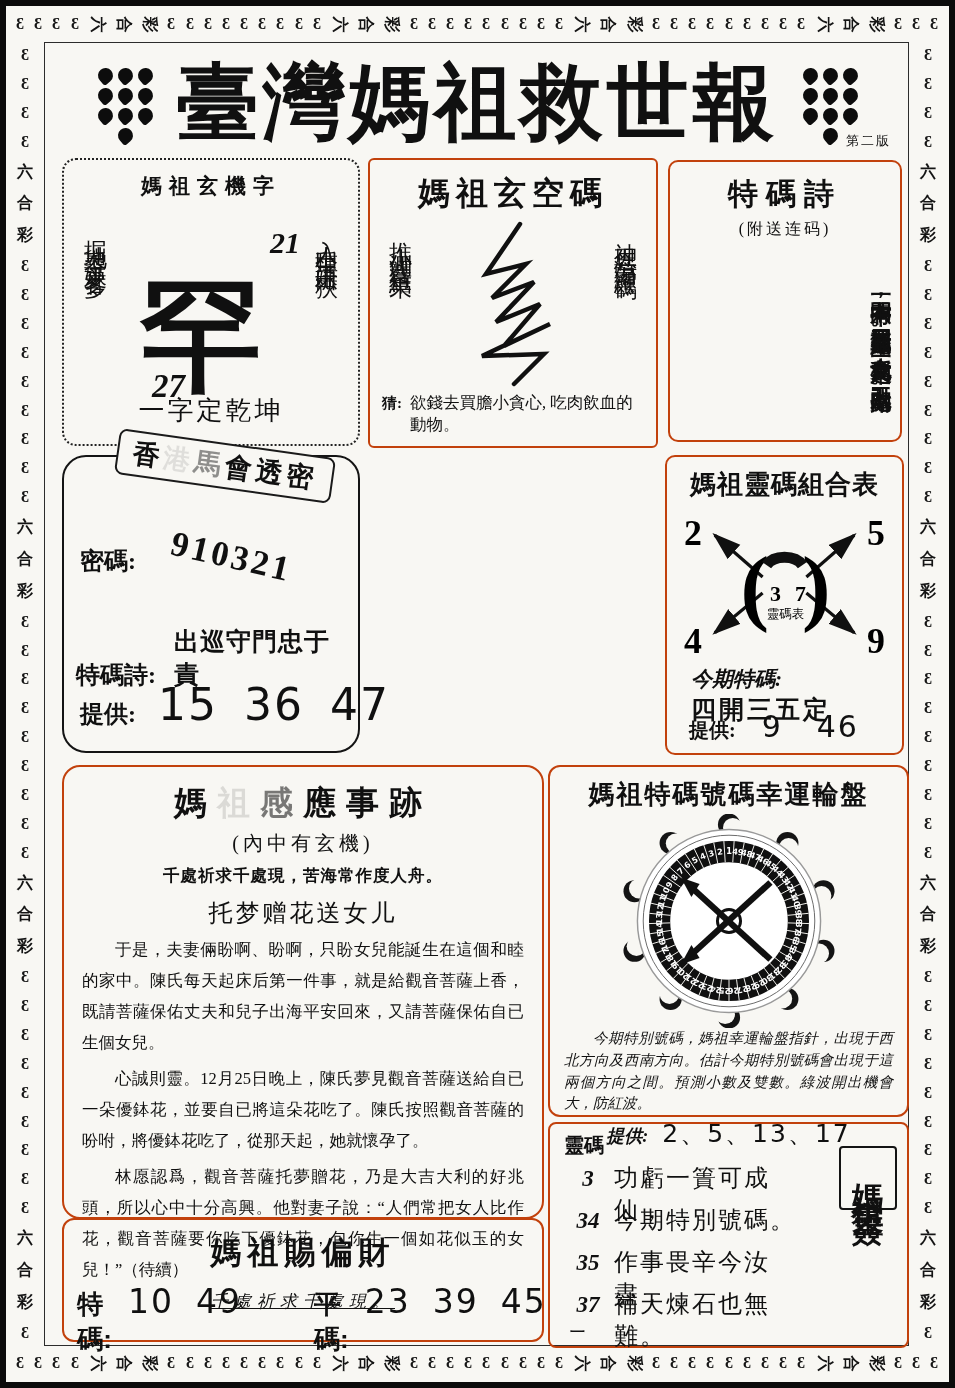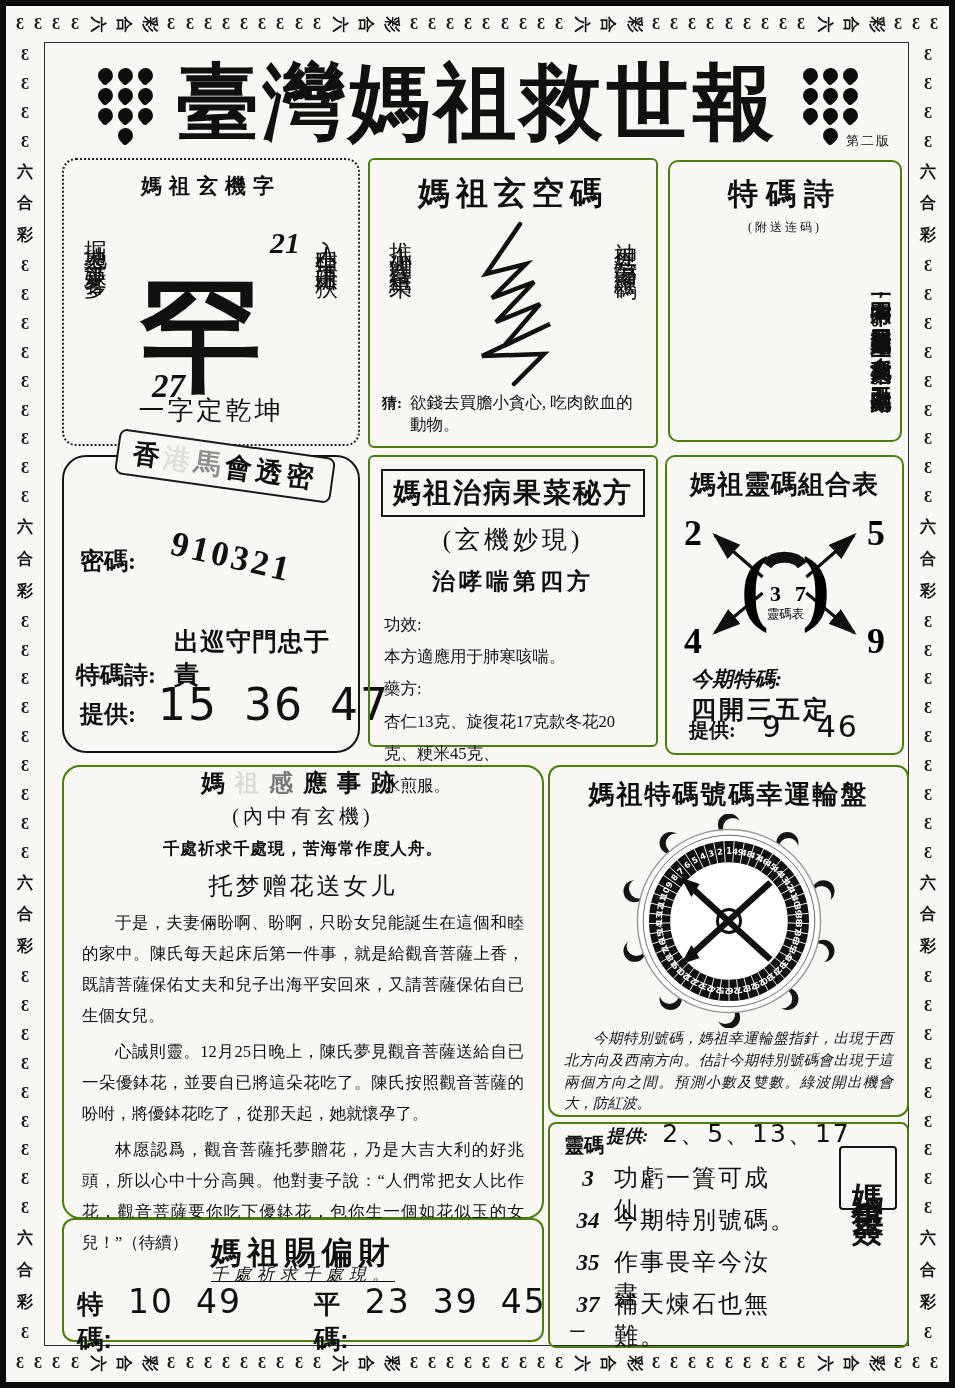--- a/index.html
+++ b/index.html
@@ -19,21 +19,21 @@
   .border-strip.v .bb{display:block;}
   
   .masthead{position:absolute;left:70px;right:70px;top:52px;height:104px;text-align:center;}
   .masthead h1{margin:0;font-family:"Liberation Sans","DejaVu Sans",sans-serif;font-weight:900;
                font-size:82px;line-height:100px;letter-spacing:4px;transform:scaleY(1.02);}
   .dots{position:absolute;top:16px;width:74px;display:flex;flex-wrap:wrap;gap:5px;justify-content:center;}
   .dots.left{left:18px}.dots.right{right:18px}
   .dot{width:15px;height:15px;background:#0d0d0d;border-radius:50% 50% 50% 3px;transform:rotate(-40deg);}
   .edition{position:absolute;top:132px;right:64px;font-size:13px;letter-spacing:2px;}
   
-  .box{position:absolute;border:2px solid #4d7c0f;background:transparent;}
+  .box{position:absolute;border:2px solid #c2410c;background:transparent;}
   .bt{text-align:center;margin:0;}
   
   #box-xuanji{left:62px;top:158px;width:294px;height:284px;border:2px dotted #222;border-radius:14px;}
   #box-xuanji .bt{font-size:21px;letter-spacing:7px;margin-top:12px;font-weight:600;}
   .vtext{position:absolute;writing-mode:vertical-rl;text-orientation:upright;font-size:23px;letter-spacing:6px;}
   #box-xuanji .vl{left:16px;top:62px}
   #box-xuanji .vr{right:16px;top:62px}
   .main-char{position:absolute;left:50%;top:116px;transform:translateX(-58%);font-size:122px;line-height:1;font-weight:700;}
   .num-top{position:absolute;left:206px;top:66px;font-size:30px;font-weight:700;font-style:italic;}
   .num-bottom{position:absolute;left:88px;top:208px;font-size:33px;font-weight:700;font-style:italic;}
@@ -43,21 +43,21 @@
   #box-xuankong .bt{font-size:32px;letter-spacing:6px;margin-top:12px;font-weight:600;}
   #box-xuankong .vl{left:15px;top:64px}
   #box-xuankong .vr{right:15px;top:64px}
   .scribble{position:absolute;left:72px;top:58px;}
   .guess{position:absolute;left:12px;right:8px;bottom:10px;display:flex;align-items:baseline;gap:8px;}
   .guess .g-label{font-size:15px;font-weight:700;flex:none;}
   .guess .g-text{font-size:16.5px;}
   
   #box-temashi{left:668px;top:160px;width:230px;height:278px;border-radius:10px;}
   #box-temashi .bt{font-size:30px;letter-spacing:8px;margin-top:12px;font-weight:600;}
-  .tm-sub{text-align:center;font-size:12px;letter-spacing:3px;margin-top:4px;}
+  .tm-sub{text-align:center;font-size:16px;letter-spacing:3px;margin-top:4px;}
   .poem-v{position:absolute;top:92px;bottom:12px;left:0;right:0;writing-mode:vertical-rl;
           text-orientation:upright;display:flex;justify-content:center;}
   .poem-col{font-size:21px;line-height:1;margin:0 9px;letter-spacing:1px;font-weight:600;}
   
   #box-toumi{left:62px;top:455px;width:294px;height:294px;border:2.5px solid #141414;border-radius:24px;}
   .stamp{position:absolute;top:-14px;left:52px;border:2.5px solid #1a1a1a;border-radius:8px;
          padding:3px 14px;font-size:27px;letter-spacing:4px;font-weight:600;transform:rotate(8deg);background:#f8f7f3;}
   .toumi-row{position:absolute;left:16px;right:10px;display:flex;align-items:flex-end;}
   .toumi-row .lab{font-size:24px;font-weight:700;flex:none;}
   .pw-val{display:inline-block;font-size:35px;font-weight:700;letter-spacing:3px;transform:rotate(13deg);margin-left:34px;}
@@ -77,21 +77,21 @@
   .zh-svg{position:absolute;left:8px;top:46px;}
   .zh-tema{position:absolute;left:14px;top:208px;display:flex;align-items:baseline;flex-direction:column;}
   .zh-tema .lab{font-size:21px;font-weight:700;font-style:italic;}
   .zh-tema .val{font-size:25px;font-weight:700;margin-left:10px;letter-spacing:3px;}
   .zh-prov{position:absolute;left:22px;top:252px;display:flex;align-items:baseline;}
   .zh-prov .lab{font-size:20px;font-weight:600;}
   .zh-prov .bignums{font-size:30px;margin-left:26px;}
   .zh-prov .bignums span{margin-right:34px;}
   
   #box-story{left:62px;top:765px;width:478px;height:450px;border-radius:18px;}
-  #box-story .bt{font-size:24px;letter-spacing:10px;margin-top:0;font-weight:600;}
+  #box-story .bt{font-size:33px;letter-spacing:10px;margin-top:14px;font-weight:600;}
   .st-sub{text-align:center;font-size:20px;letter-spacing:4px;margin-top:4px;}
   .st-motto{text-align:center;font-size:16.5px;font-weight:800;margin-top:8px;letter-spacing:1px;
             font-family:"Liberation Sans","DejaVu Sans",sans-serif;}
   .st-chapter{text-align:center;font-size:24px;letter-spacing:3px;margin-top:10px;}
   .st-paras{margin:4px 18px 0;}
   .story-p{font-size:16.5px;line-height:1.88;text-indent:2em;margin:5px 0;text-align:justify;}
   .st-footer{text-align:center;font-size:17px;font-style:italic;letter-spacing:6px;margin-top:4px;text-decoration:underline;}
   
   #box-wheel{left:548px;top:765px;width:357px;height:348px;border-radius:12px;}
   #box-wheel .bt{font-size:26px;letter-spacing:2px;margin-top:10px;font-weight:600;}
@@ -390,32 +390,20 @@
     <div class="toumi-row" style="top:168px;left:12px">
       <span class="lab">特碼詩:</span>
       <span class="poem-val">出巡守門忠于責</span>
     </div>
     <div class="toumi-row" style="top:222px">
       <span class="lab">提供:</span>
       <span class="bignums"><span>15</span><span>36</span><span>47</span></span>
     </div>
   </div>
 
-  <div class="box" id="box-mifang">
-    <div class="mf-titlebox">媽祖治病果菜秘方</div>
-    <div class="mf-sub">(玄機妙現)</div>
-    <div class="mf-recipe">治哮喘第四方</div>
-    <div class="mf-lines">
-        <div class="med-line">功效:</div>
-        <div class="med-line">本方適應用于肺寒咳喘。</div>
-        <div class="med-line">藥方:</div>
-        <div class="med-line">杏仁13克、旋復花17克款冬花20克、粳米45克、</div>
-        <div class="med-line">水煎服。</div>
-      </div>
-  </div>
 
   <div class="box" id="box-zuhe">
     <p class="bt">媽祖靈碼組合表</p>
     <svg class="zh-svg" width="219" height="155" viewBox="0 0 220 155">
       <defs>
         <marker id="ah" markerWidth="10" markerHeight="8" refX="8" refY="3" orient="auto" markerUnits="strokeWidth">
           <path d="M0,0 L9,3 L0,6 z" fill="#101010"></path>
         </marker>
       </defs>
       <line x1="88" y1="74" x2="40" y2="32" stroke="#101010" stroke-width="3.2" marker-end="url(#ah)"></line>

